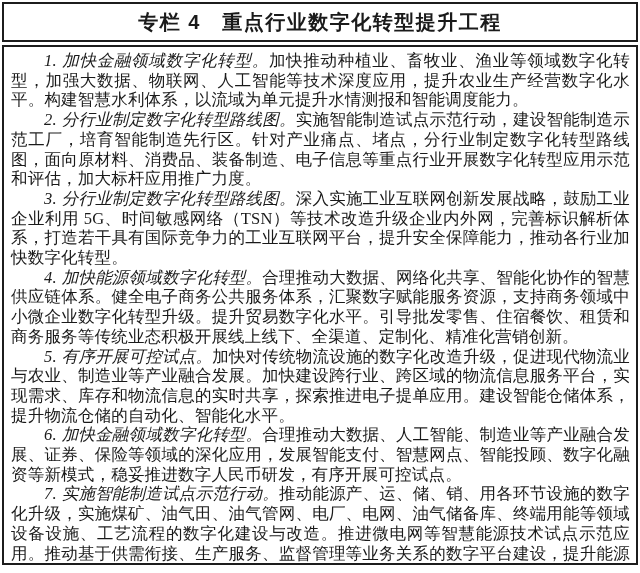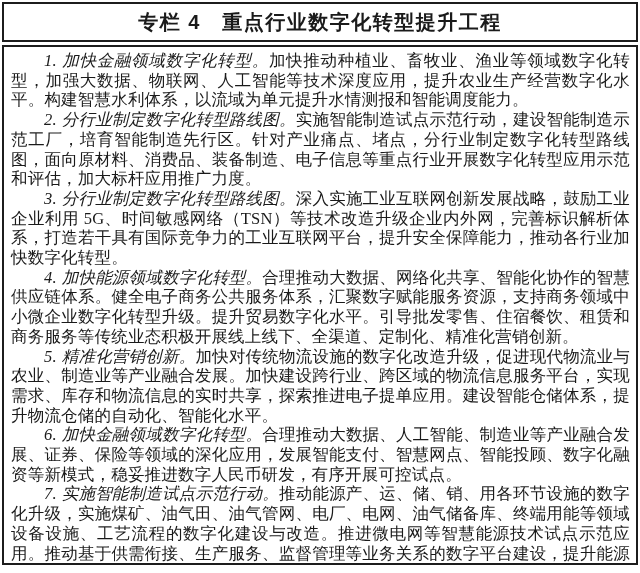--- a/index.html
+++ b/index.html
@@ -78,21 +78,21 @@
 
     <p class="para">
       <span class="num">3.</span><span class="lead">分行业制定数字化转型路线图。</span><span class="rest">深入实施工业互联网创新发展战略，鼓励工业企业利用 5G、时间敏感网络（TSN）等技术改造升级企业内外网，完善标识解析体系，打造若干具有国际竞争力的工业互联网平台，提升安全保障能力，推动各行业加快数字化转型。</span>
     </p>
 
     <p class="para">
       <span class="num">4.</span><span class="lead">加快能源领域数字化转型。</span><span class="rest">合理推动大数据、网络化共享、智能化协作的智慧供应链体系。健全电子商务公共服务体系，汇聚数字赋能服务资源，支持商务领域中小微企业数字化转型升级。提升贸易数字化水平。引导批发零售、住宿餐饮、租赁和商务服务等传统业态积极开展线上线下、全渠道、定制化、精准化营销创新。</span>
     </p>
 
     <p class="para">
-      <span class="num">5.</span><span class="lead">精准化营销创新。</span><span class="rest">加快对传统物流设施的数字化改造升级，促进现代物流业与农业、制造业等产业融合发展。加快建设跨行业、跨区域的物流信息服务平台，实现需求、库存和物流信息的实时共享，探索推进电子提单应用。建设智能仓储体系，提升物流仓储的自动化、智能化水平。</span>
+      <span class="num">5.</span><span class="lead">有序开展可控试点。</span><span class="rest">加快对传统物流设施的数字化改造升级，促进现代物流业与农业、制造业等产业融合发展。加快建设跨行业、跨区域的物流信息服务平台，实现需求、库存和物流信息的实时共享，探索推进电子提单应用。建设智能仓储体系，提升物流仓储的自动化、智能化水平。</span>
     </p>
 
     <p class="para">
       <span class="num">6.</span><span class="lead">加快金融领域数字化转型。</span><span class="rest">合理推动大数据、人工智能、制造业等产业融合发展、证券、保险等领域的深化应用，发展智能支付、智慧网点、智能投顾、数字化融资等新模式，稳妥推进数字人民币研发，有序开展可控试点。</span>
     </p>
 
     <p class="para">
       <span class="num">7.</span><span class="lead">实施智能制造试点示范行动。</span><span class="rest">推动能源产、运、储、销、用各环节设施的数字化升级，实施煤矿、油气田、油气管网、电厂、电网、油气储备库、终端用能等领域设备设施、工艺流程的数字化建设与改造。推进微电网等智慧能源技术试点示范应用。推动基于供需衔接、生产服务、监督管理等业务关系的数字平台建设，提升能源体系智能化水平。</span>
     </p>
   </div>

